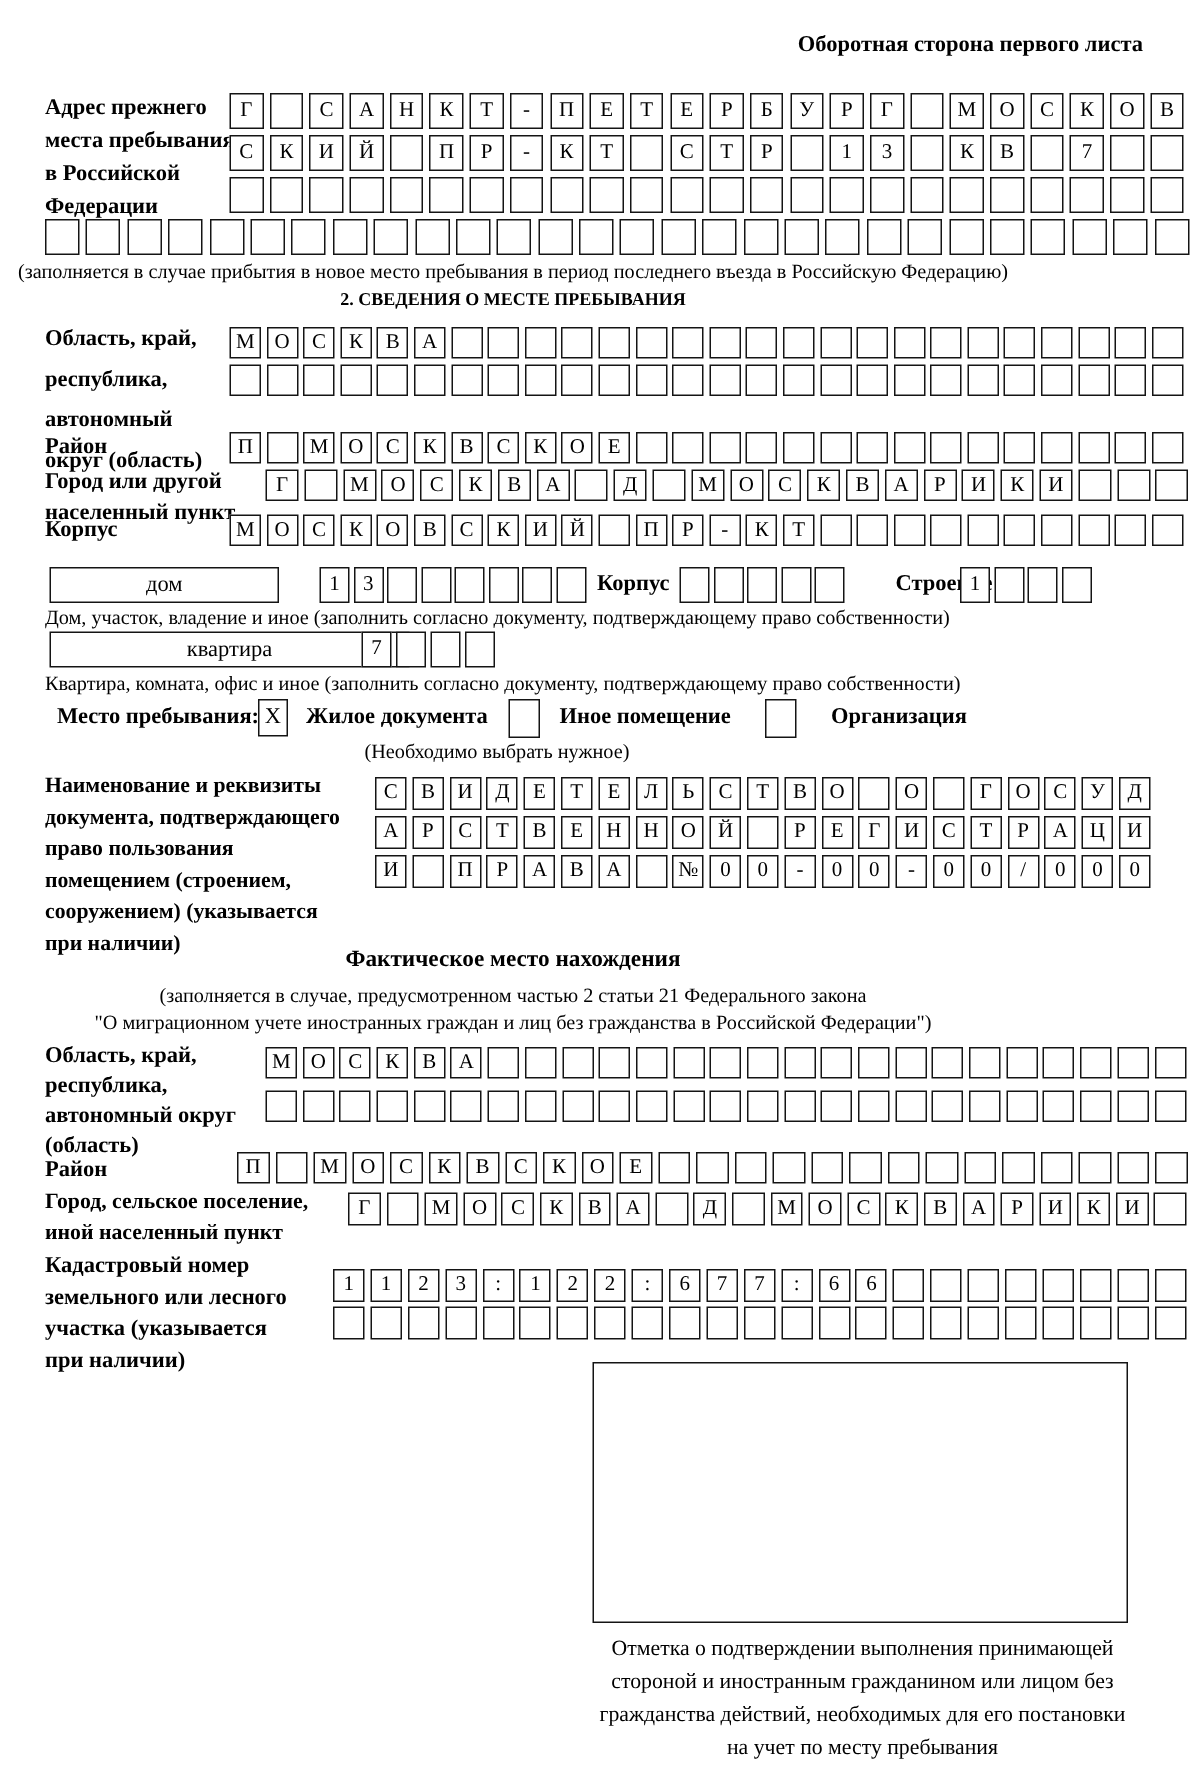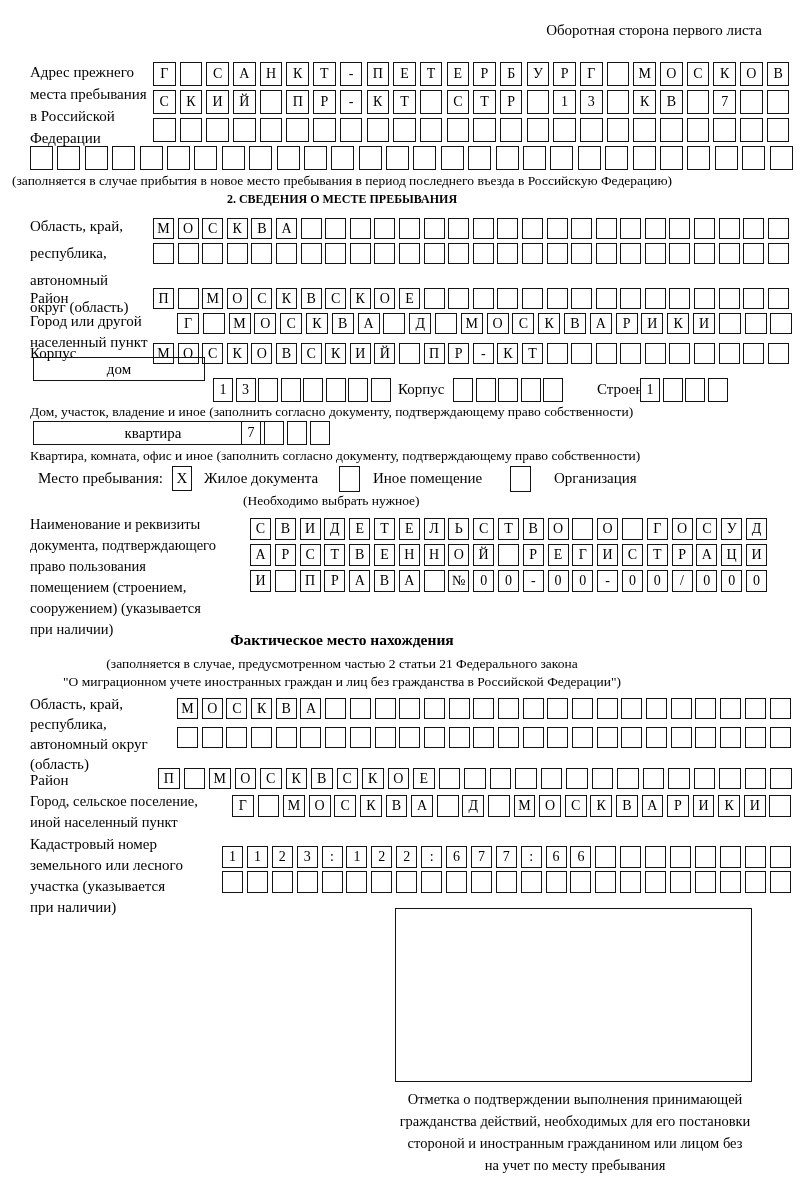--- a/index.html
+++ b/index.html
@@ -1,21 +1,21 @@
 <!DOCTYPE html>
 <html><head>
 <meta charset="utf-8">
 <style>
   html,body { margin:0; padding:0; background:#fff; }
   #page {
     position:relative; width:800px; height:1180px; background:#ffffff;
     font-family:"Liberation Serif","DejaVu Serif",serif; color:#000;
     overflow:hidden;
   }
-  .lbl { position:absolute; font-size:15px; white-space:nowrap; }
+  .lbl { position:absolute; font-size:15px; white-space:nowrap;font-weight:bold; }
   .note { position:absolute; font-size:13.5px; white-space:nowrap; }
   .center { left:0; width:684px; text-align:center; }
   .bold { font-weight:bold; }
   .cellrow { position:absolute; display:flex; gap:var(--g,4px); }
   .cell {
     box-sizing:border-box; flex:none;
     width:var(--w,22px); height:var(--h,24px);
     border:1.6px solid #141414; background:#fff;
     display:flex; align-items:center; justify-content:center;
     font-size:14px; line-height:1;
@@ -300,21 +300,21 @@
       <span class="cell"></span>
       <span class="cell"></span>
       <span class="cell"></span>
       <span class="cell"></span>
       <span class="cell"></span>
       <span class="cell"></span>
       <span class="cell"></span>
       <span class="cell"></span>
     </div>
 
-  <div class="widebox" style="left:33px; top:357px; width:172px; height:24px;">
+  <div class="widebox" style="left:33px; top:378px; width:153px; height:24px;">
       <span>дом</span>
     </div>
   <div class="cellrow" style="left:213px; top:378px; --w:20px; --g:2.5px; --h:24px;">
       <span class="cell">1</span>
       <span class="cell">3</span>
       <span class="cell"></span>
       <span class="cell"></span>
       <span class="cell"></span>
       <span class="cell"></span>
       <span class="cell"></span>
@@ -603,18 +603,18 @@
       <span class="cell"></span>
       <span class="cell"></span>
       <span class="cell"></span>
       <span class="cell"></span>
       <span class="cell"></span>
     </div>
 
   <div class="stamp" style="left:395px; top:908px; width:357px; height:174px;"></div>
   <div class="caption" style="left:375px; top:1088px; width:400px;">
     <div>Отметка о подтверждении выполнения принимающей</div>
+    <div>стороной и иностранным гражданином или лицом без</div>
     <div>гражданства действий, необходимых для его постановки</div>
-    <div>стороной и иностранным гражданином или лицом без</div>
     <div>на учет по месту пребывания</div>
   </div>
 
 </div>
 
 </body></html>

